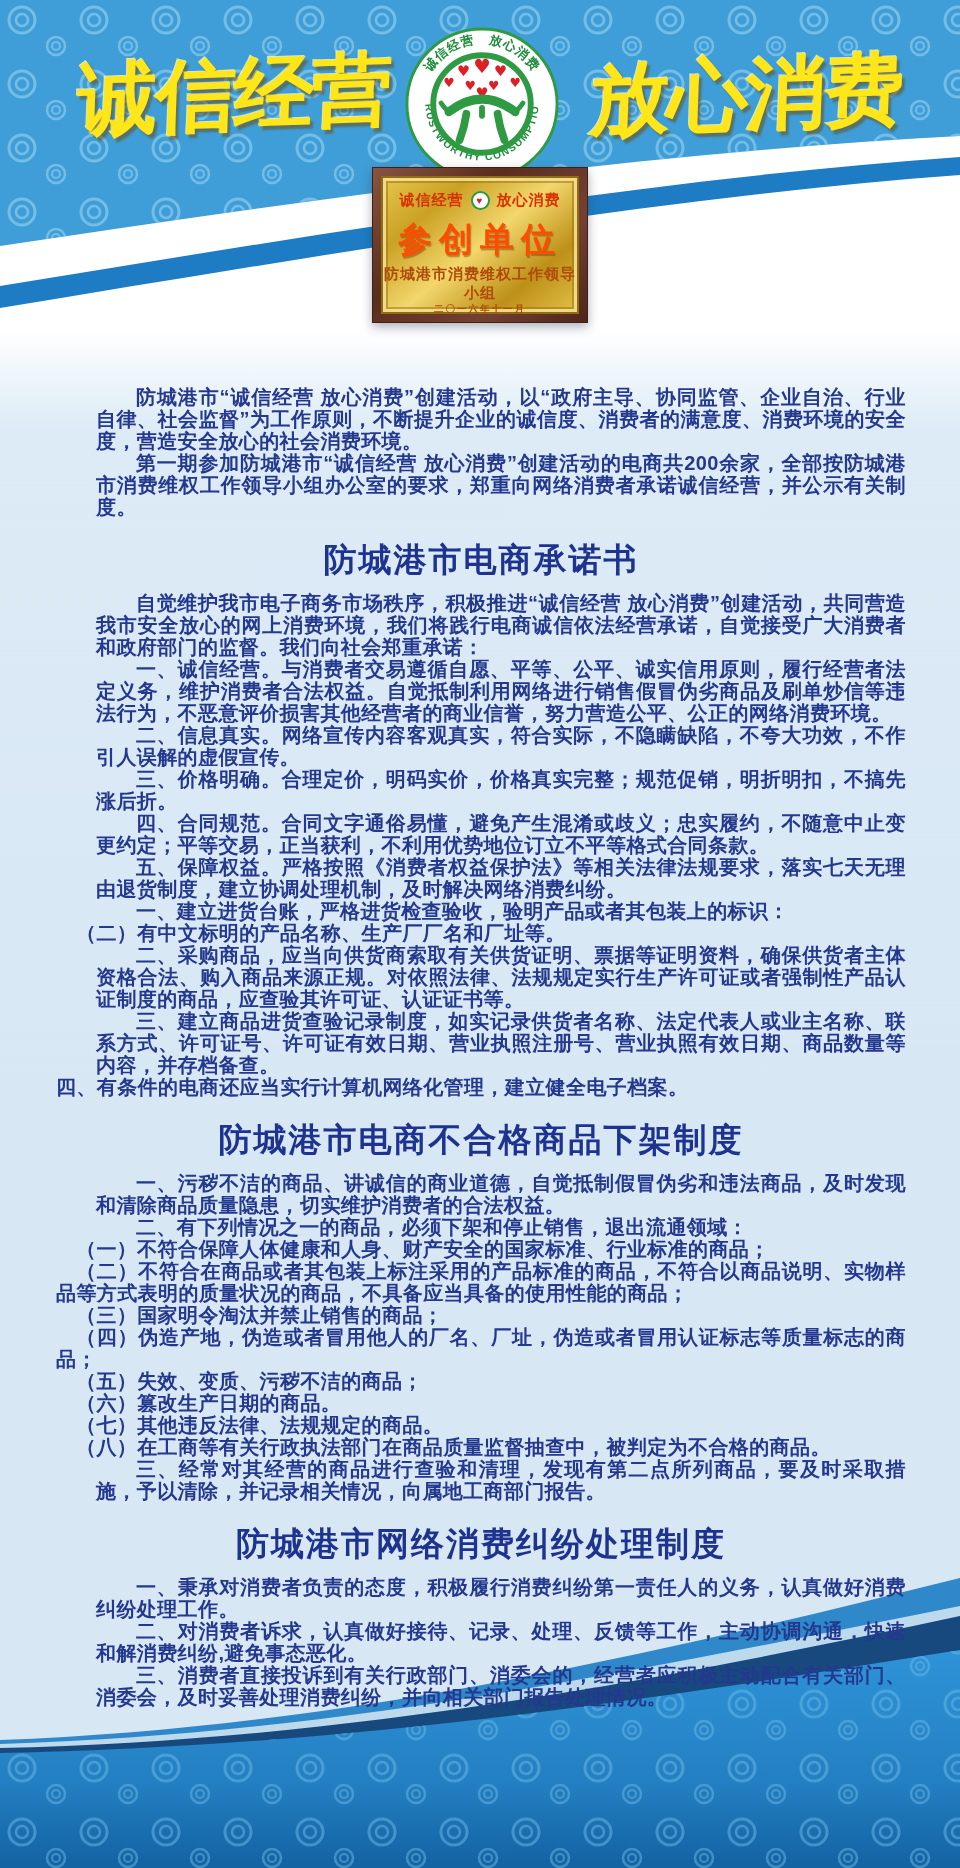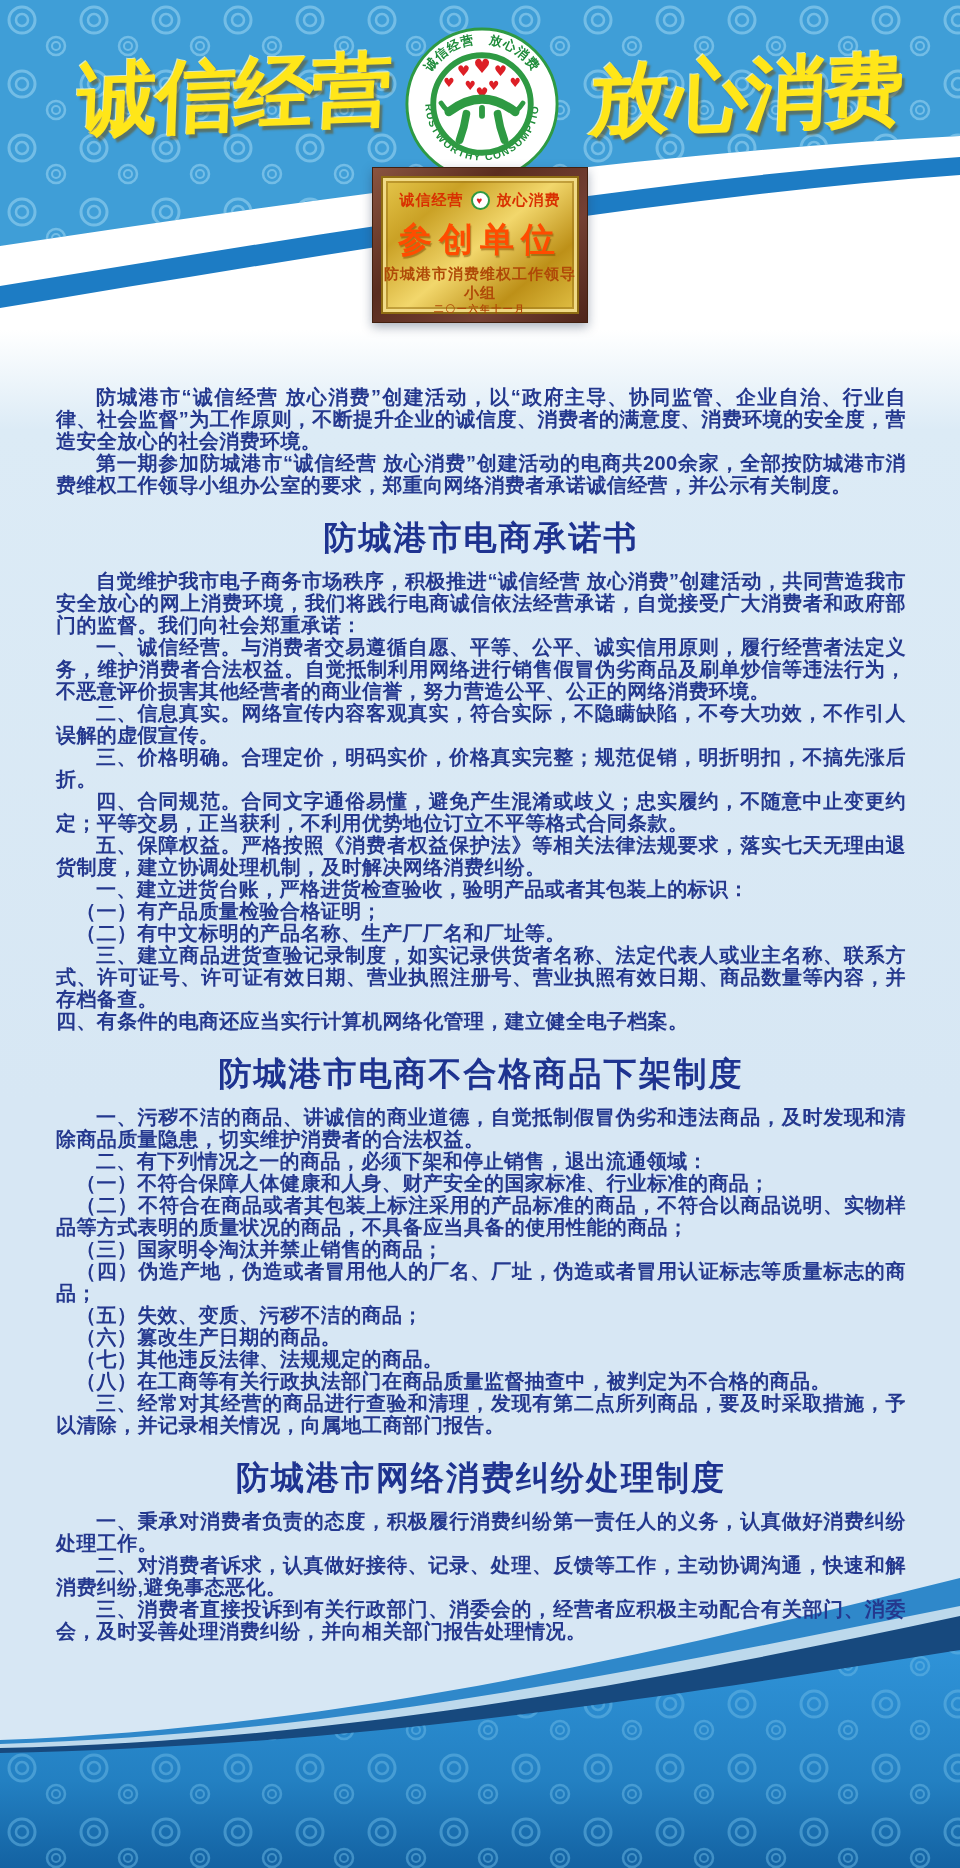--- a/index.html
+++ b/index.html
@@ -45,21 +45,21 @@
   .mini-heart{color:#dd1f26;font-size:10px;line-height:1;}
   .plaque-title{margin-top:7px;font-size:34px;font-weight:bold;color:#ff4c00;
     letter-spacing:7px;text-shadow:1px 2px 1px rgba(120,70,0,.5);white-space:nowrap;text-align:center;}
   .plaque-org{margin-top:2px;font-size:15px;font-weight:bold;color:#b04a08;letter-spacing:1px;}
   .plaque-date{font-size:9.5px;font-weight:bold;color:#b04a08;letter-spacing:2px;}
 
   
   .content{position:absolute;left:56px;right:54px;top:386px;z-index:2;color:#24388e;}
   .body-p{margin:0;font-size:20px;line-height:22px;font-weight:600;
     text-align:justify;letter-spacing:.4px;}
-  .ind2{text-indent:2em;} .ind1{text-indent:1em;} .ind0{text-indent:0;font-family:Liberation Serif, serif;}
+  .ind2{text-indent:2em;margin-left:40px;} .ind1{text-indent:1em;} .ind0{text-indent:0;font-family:Liberation Serif, serif;}
   .sec-title{margin:20px 0 10px;text-align:center;font-size:33px;line-height:44px;
     font-weight:bold;color:#1e3390;letter-spacing:2px;}
 </style>
 </head>
 <body>
 
 <div class="poster">
 
   <svg class="hdr-art" width="960" height="350" viewBox="0 0 960 350" aria-hidden="true">
     <defs>
@@ -141,22 +141,22 @@
       <p class="body-p ind2">防城港市“诚信经营 放心消费”创建活动，以“政府主导、协同监管、企业自治、行业自律、社会监督”为工作原则，不断提升企业的诚信度、消费者的满意度、消费环境的安全度，营造安全放心的社会消费环境。</p>
       <p class="body-p ind2">第一期参加防城港市“诚信经营 放心消费”创建活动的电商共200余家，全部按防城港市消费维权工作领导小组办公室的要求，郑重向网络消费者承诺诚信经营，并公示有关制度。</p>
       <h2 class="sec-title">防城港市电商承诺书</h2>
       <p class="body-p ind2">自觉维护我市电子商务市场秩序，积极推进“诚信经营 放心消费”创建活动，共同营造我市安全放心的网上消费环境，我们将践行电商诚信依法经营承诺，自觉接受广大消费者和政府部门的监督。我们向社会郑重承诺：</p>
       <p class="body-p ind2">一、诚信经营。与消费者交易遵循自愿、平等、公平、诚实信用原则，履行经营者法定义务，维护消费者合法权益。自觉抵制利用网络进行销售假冒伪劣商品及刷单炒信等违法行为，不恶意评价损害其他经营者的商业信誉，努力营造公平、公正的网络消费环境。</p>
       <p class="body-p ind2">二、信息真实。网络宣传内容客观真实，符合实际，不隐瞒缺陷，不夸大功效，不作引人误解的虚假宣传。</p>
       <p class="body-p ind2">三、价格明确。合理定价，明码实价，价格真实完整；规范促销，明折明扣，不搞先涨后折。</p>
       <p class="body-p ind2">四、合同规范。合同文字通俗易懂，避免产生混淆或歧义；忠实履约，不随意中止变更约定；平等交易，正当获利，不利用优势地位订立不平等格式合同条款。</p>
       <p class="body-p ind2">五、保障权益。严格按照《消费者权益保护法》等相关法律法规要求，落实七天无理由退货制度，建立协调处理机制，及时解决网络消费纠纷。</p>
       <p class="body-p ind2">一、建立进货台账，严格进货检查验收，验明产品或者其包装上的标识：</p>
-      <p class="body-p ind1">（一）有产品质量检验合格证明；</p>
       <p class="body-p ind1">（二）有中文标明的产品名称、生产厂厂名和厂址等。</p>
+      <p class="body-p ind2">二、采购商品，应当向供货商索取有关供货证明、票据等证明资料，确保供货者主体资格合法、购入商品来源正规。对依照法律、法规规定实行生产许可证或者强制性产品认证制度的商品，应查验其许可证、认证证书等。</p>
       <p class="body-p ind2">三、建立商品进货查验记录制度，如实记录供货者名称、法定代表人或业主名称、联系方式、许可证号、许可证有效日期、营业执照注册号、营业执照有效日期、商品数量等内容，并存档备查。</p>
       <p class="body-p ind0">四、有条件的电商还应当实行计算机网络化管理，建立健全电子档案。</p>
       <h2 class="sec-title">防城港市电商不合格商品下架制度</h2>
       <p class="body-p ind2">一、污秽不洁的商品、讲诚信的商业道德，自觉抵制假冒伪劣和违法商品，及时发现和清除商品质量隐患，切实维护消费者的合法权益。</p>
       <p class="body-p ind2">二、有下列情况之一的商品，必须下架和停止销售，退出流通领域：</p>
       <p class="body-p ind1">（一）不符合保障人体健康和人身、财产安全的国家标准、行业标准的商品；</p>
       <p class="body-p ind1">（二）不符合在商品或者其包装上标注采用的产品标准的商品，不符合以商品说明、实物样品等方式表明的质量状况的商品，不具备应当具备的使用性能的商品；</p>
       <p class="body-p ind1">（三）国家明令淘汰并禁止销售的商品；</p>
       <p class="body-p ind1">（四）伪造产地，伪造或者冒用他人的厂名、厂址，伪造或者冒用认证标志等质量标志的商品；</p>
       <p class="body-p ind1">（五）失效、变质、污秽不洁的商品；</p>

